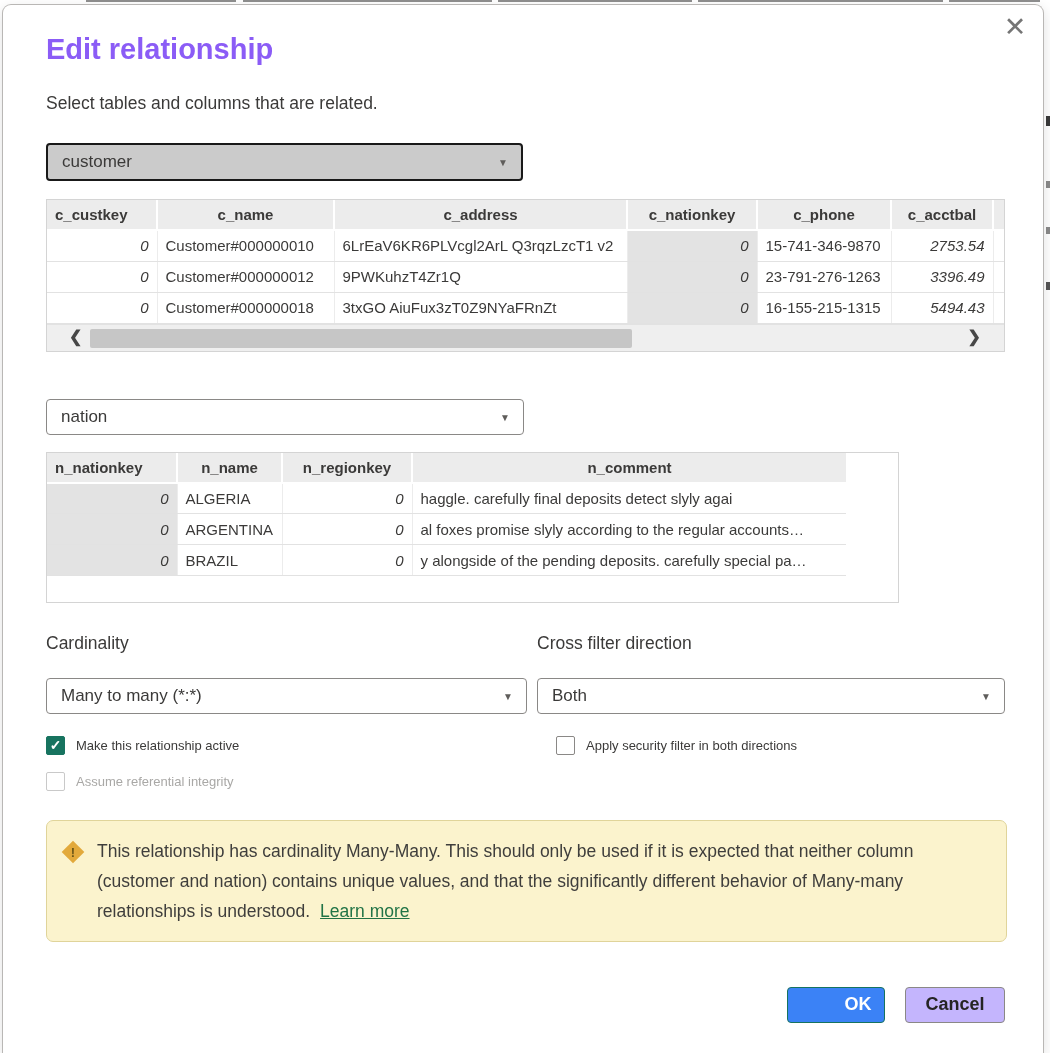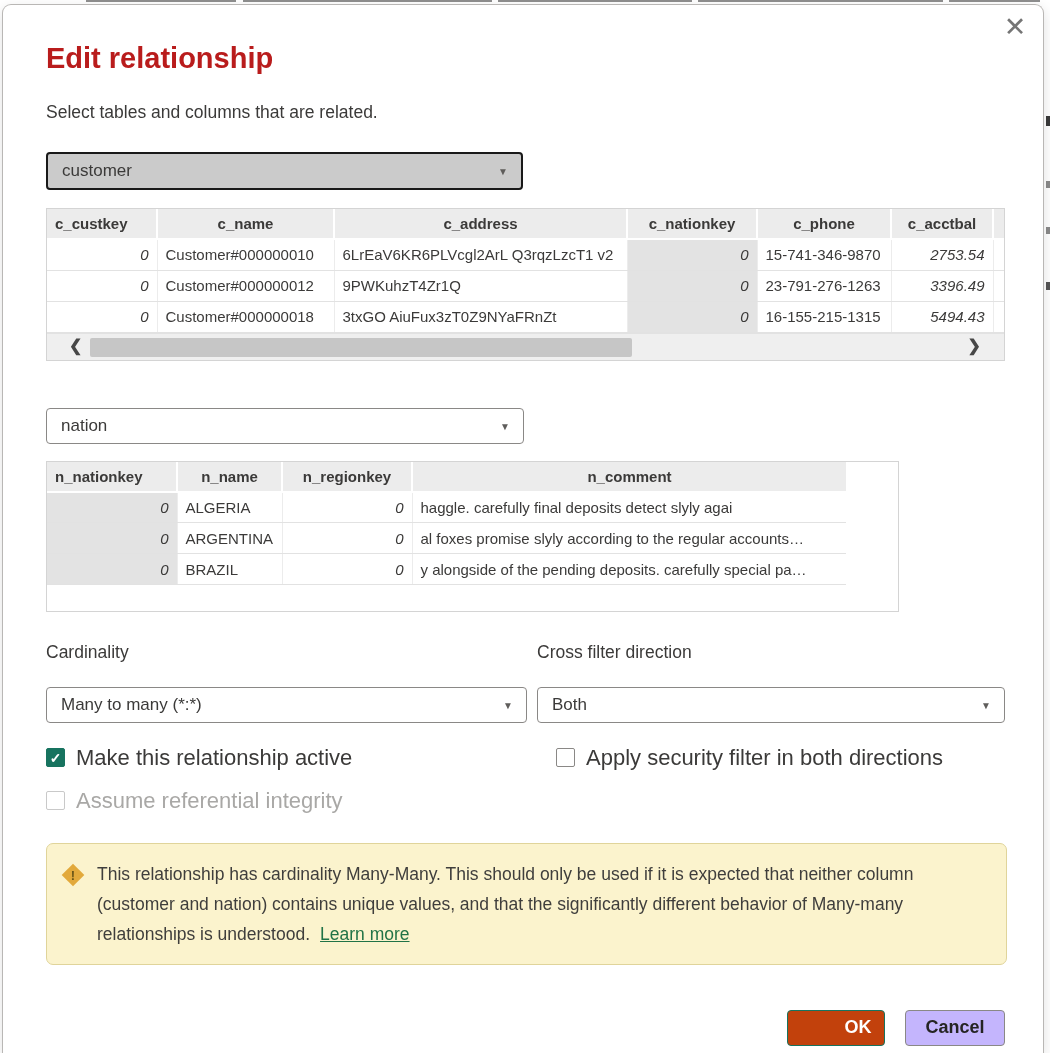--- a/index.html
+++ b/index.html
@@ -10,21 +10,21 @@
   .bg-dash { position:absolute; top:0; height:2px; background:#8f8f8f; }
   .bg-mark { position:absolute; right:0; width:4px; background:#6e6e6e; }
 
   .dialog {
     position:absolute; left:2px; top:4px; width:1042px; height:1049px;
     background:#fff; border:1px solid #b9b7b5; border-bottom:none;
     border-radius:9px 9px 0 0; padding:0 38px 0 43px;
     box-shadow:0 4px 14px rgba(0,0,0,.12);
   }
   .close-x { position:absolute; top:4px; right:10px; font-size:27px; color:#757575; cursor:pointer; line-height:36px; width:36px; text-align:center; font-weight:300; }
-  .title { margin-top:37px; font-size:29px; font-weight:bold; color:#b91c1c; }
+  .title { margin-top:28px; font-size:29px; font-weight:bold; color:#8b5cf6; }
   .subtitle { margin-top:27px; font-size:17.5px; color:#3b3a39; }
 
   
   .dd { height:36px; border:1px solid #8a8886; border-radius:4px; background:#fff;
         display:flex; align-items:center; padding:16px 14px; font-size:17px; color:#3b3a39; position:relative; cursor:pointer; }
   .dd .chev { position:absolute; right:13px; top:50%; transform:translateY(-50%); font-size:10px; color:#5f5d5b; }
   .dd.focused { background:#cbcbcb; border:2px solid #191919; height:38px; }
   .dd-table { width:477px; margin-top:29px; }
 
   
@@ -60,37 +60,37 @@
   .ctrl-label { font-size:17.5px; color:#3b3a39; margin-bottom:24px; }
   .ctrl-left .dd, .ctrl-right .dd { width:100%; }
 
   .cb-row { display:flex; margin-top:22px; }
   .cb-col-l { width:491px; display:flex; align-items:center; }
   .cb-col-r { flex:1; display:flex; align-items:center;margin-left:19px; }
   .cb { width:19px; height:19px; border:1px solid #8a8886; border-radius:2px; background:#fff;
         display:inline-flex; align-items:center; justify-content:center; margin-right:11px; flex:none; cursor:pointer; }
   .cb.checked { background:#17735f; border-color:#17735f; color:#fff; font-size:14px; font-weight:bold; }
   .cb.disabled { border-color:#c9c9c9; cursor:default; }
-  .cb-label { font-size:22px; color:#3b3a39; }
+  .cb-label { font-size:13px; color:#3b3a39; }
   .cb-label.disabled { color:#a9a8a6; }
   .cb-row2 { margin-top:17px; }
 
   
   .warning { display:flex; margin-top:29px; width:961px; background:#fbf3cd; border:1px solid #e0d49a; border-radius:7px;
              padding:15px 20px 15px 16px; }
   .warn-icon { flex:none; width:16px; height:16px; background:#e2a93b; transform:rotate(45deg); margin:8px 16px 0 2px; position:relative; }
   .warn-icon span { position:absolute; inset:0; transform:rotate(-45deg); display:flex; align-items:center; justify-content:center;
                     font-size:13px; font-weight:bold; color:#6b5618; }
   .warn-text { font-size:17.5px; line-height:30px; color:#3f3e3c; }
   .warn-link { color:#217346; text-decoration:underline; margin-left:10px; cursor:pointer; }
 
   
   .footer { display:flex; justify-content:flex-end; gap:20px; margin-top:45px; }
   .btn { height:36px; border-radius:4px; font-size:18px; display:flex; align-items:center; justify-content:center; cursor:pointer; font-family:"Liberation Sans", sans-serif; }
-  .btn-ok { width:98px; background:#c2410c; color:#fff; font-weight:bold; border:1px solid #17735f;padding-left:44px; }
+  .btn-ok { width:98px; background:#3b82f6; color:#fff; font-weight:bold; border:1px solid #17735f;padding-left:44px; }
   .btn-cancel { width:100px; background:#c4b5fd; color:#252423; font-weight:600; border:1px solid #8a8886; }
 </style>
 </head>
 <body>
 
 <div class="stage">
 
   <div class="bg-dash" style="left:86px;width:150px;"></div>
   <div class="bg-dash" style="left:243px;width:249px;"></div>
   <div class="bg-dash" style="left:498px;width:194px;"></div>

